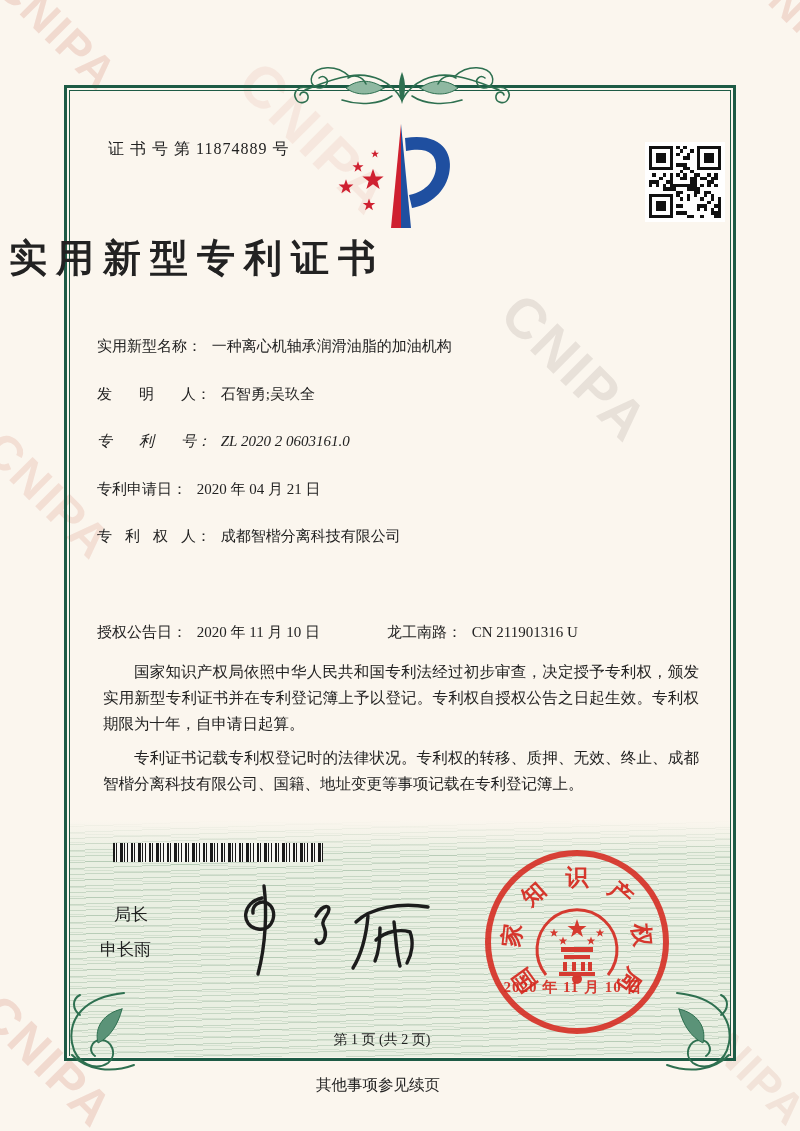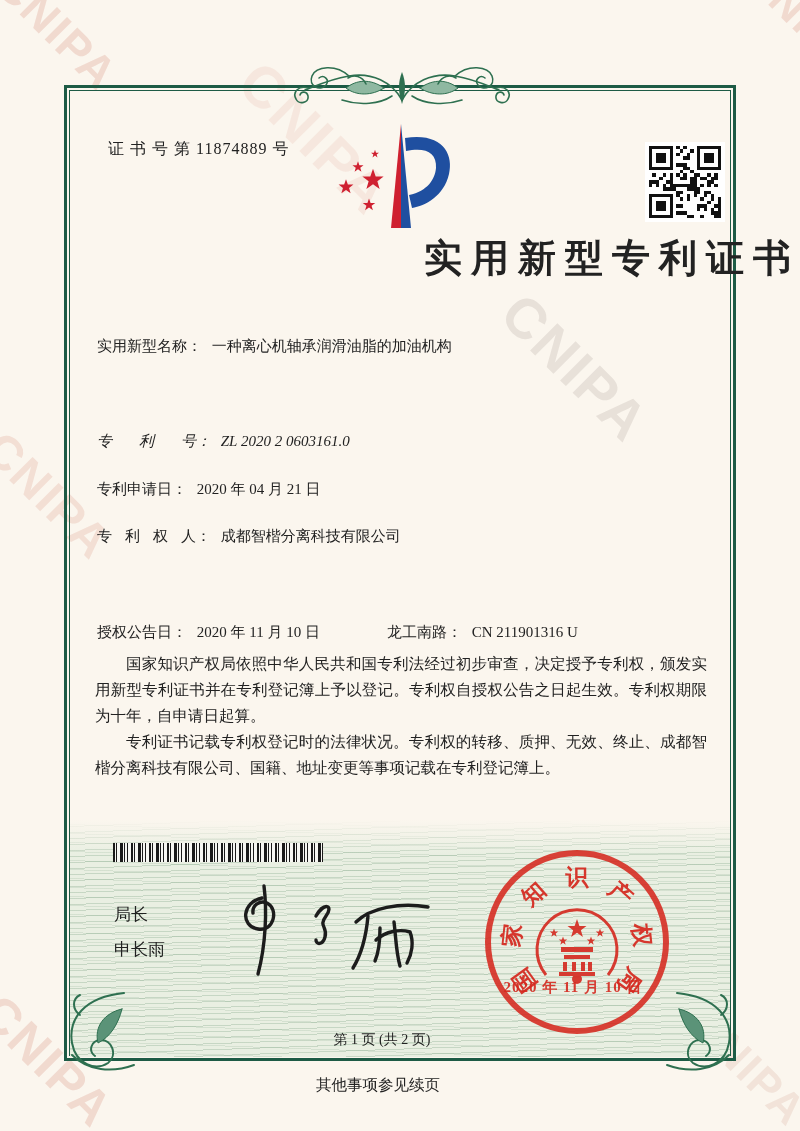--- a/index.html
+++ b/index.html
@@ -54,50 +54,50 @@
     font-size:16px; letter-spacing:1px;
   }
   .logo{position:absolute; left:328px; top:110px; z-index:3;}
   .qr{
     position:absolute; left:645px; top:142px; width:80px; height:80px;
     background:#fff; z-index:5;
   }
   .qr svg{position:absolute; left:4px; top:4px; width:72px; height:72px;}
   .doc-title{
     position:absolute; left:0; width:800px; top:233px; z-index:5;
-    text-align:right; font-size:38px; font-weight:bold; letter-spacing:9px;
+    text-align:left; font-size:38px; font-weight:bold; letter-spacing:9px;
     text-indent:9px;
   }
   
   .field{position:absolute; left:97px; z-index:5; font-size:15px; line-height:24px;}
   .field .lbl{display:inline-block; vertical-align:top;}
   .field .lbl.justify{width:99px; text-align:justify; text-align-last:justify;}
   .field .colon{display:inline-block; vertical-align:top;}
   .field .val{display:inline-block; vertical-align:top; margin-left:6px; max-width:470px;}
   .f1{top:334px;} .f2{top:382px;} .f3{top:429px;font-style:italic;}
   .f4{top:477px;} .f5{top:524px;} .f6{top:567px;} .f7{top:620px;}
   .pair2{position:absolute; left:290px; top:0; white-space:nowrap;}
   
   .body-text{
     position:absolute; left:95px; top:651px; width:612px; z-index:5;
     font-size:15.5px; line-height:26px; text-align:justify;
   }
-  .body-text p{margin:0; text-indent:2em;}
+  .body-text p{margin:8px; text-indent:2em;}
   
   .barcode{
     position:absolute; left:113px; top:843px; width:210px; height:19px; z-index:5;
     background:repeating-linear-gradient(90deg,
       #1a1a1a 0 2px, #f6f6f2 2px 3px, #1a1a1a 3px 4px, #f6f6f2 4px 7px,
       #1a1a1a 7px 10px, #f6f6f2 10px 11px, #1a1a1a 11px 12px, #f6f6f2 12px 14px,
       #1a1a1a 14px 15px, #f6f6f2 15px 18px);
   }
   
   .sig-title{position:absolute; left:114px; top:903px; font-size:17px; z-index:5;
     font-family:"Liberation Sans","DejaVu Sans",sans-serif;}
-  .sig-name{position:absolute; left:114px; top:938px; font-size:17px; z-index:5;
+  .sig-name{position:absolute; left:100px; top:938px; font-size:17px; z-index:5;
     font-family:Liberation Serif, serif;}
   .signature{position:absolute; left:228px; top:882px; z-index:5;}
   
   .seal{position:absolute; left:482px; top:847px; width:190px; height:190px; z-index:6;}
   .seal svg{position:absolute; left:0; top:0;}
   .seal-char{
     position:absolute; left:50%; top:50%; font-size:23px; font-weight:bold;
     color:#d5281e; transform:translate(-50%,-50%) rotate(var(--a)) translateY(-65px);
     opacity:0.92;
   }
@@ -307,20 +307,24 @@
         <rect x="20" y="20" width="1" height="1" fill="#111"></rect>
       </svg>
   </div>
 
   <div class="doc-title">实用新型专利证书</div>
 
   <div class="field f1">
     <span class="lbl">实用新型名称</span><span class="colon">：</span>
     <span class="val">一种离心机轴承润滑油脂的加油机构</span>
   </div>
+  <div class="field f2">
+    <span class="lbl justify">发明人</span><span class="colon">：</span>
+    <span class="val">石智勇;吴玖全</span>
+  </div>
   <div class="field f3">
     <span class="lbl justify">专利号</span><span class="colon">：</span>
     <span class="val">ZL 2020 2 0603161.0</span>
   </div>
   <div class="field f4">
     <span class="lbl">专利申请日</span><span class="colon">：</span>
     <span class="val">2020 年 04 月 21 日</span>
   </div>
   <div class="field f5">
     <span class="lbl justify">专利权人</span><span class="colon">：</span>

